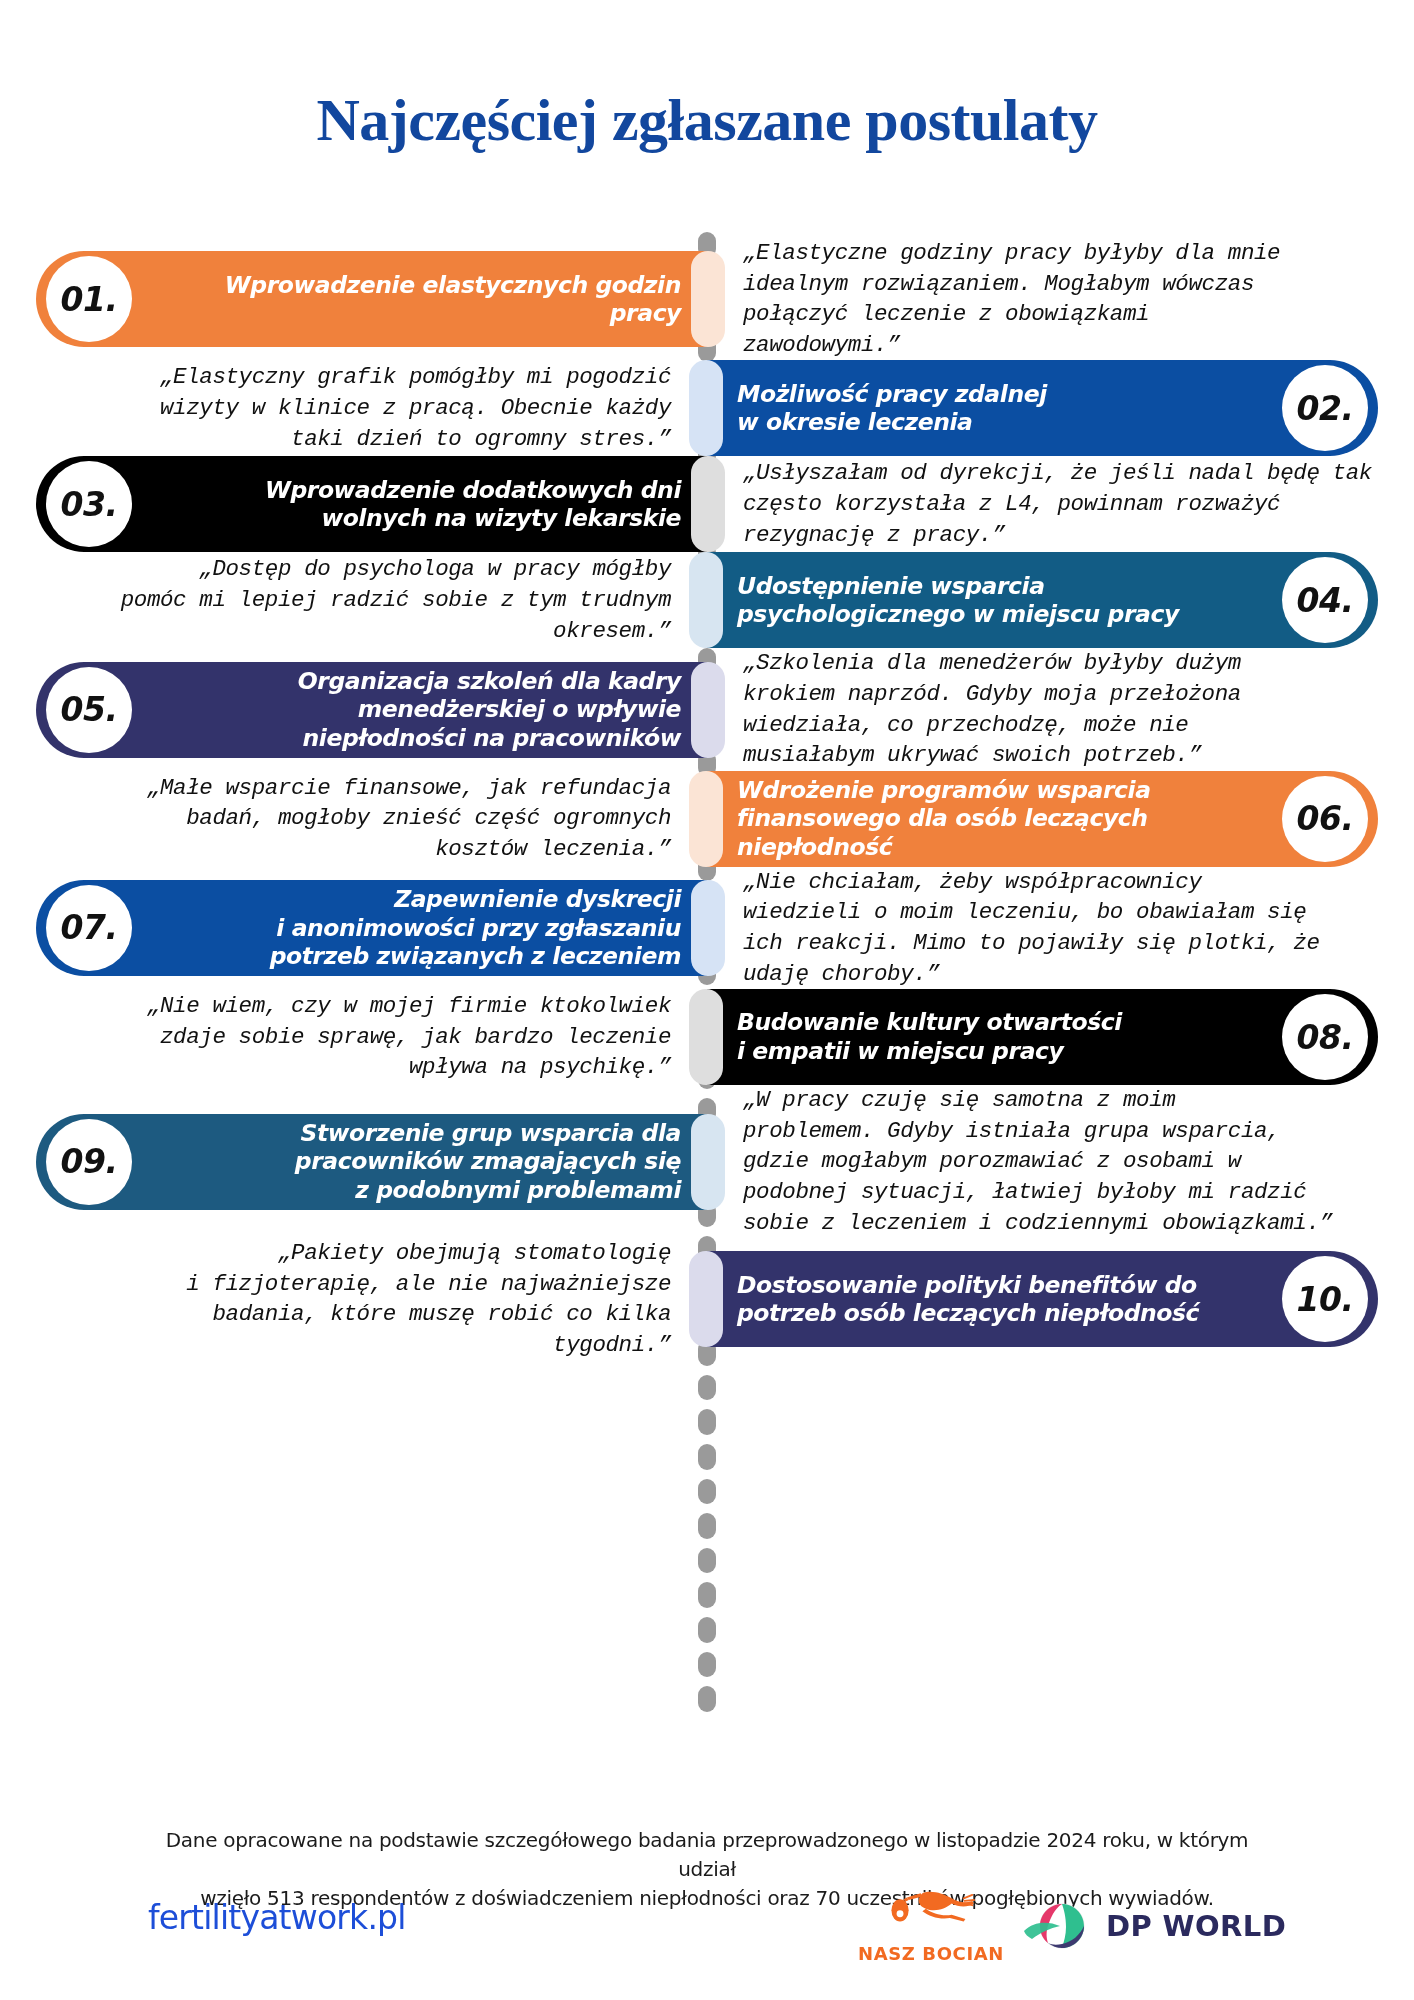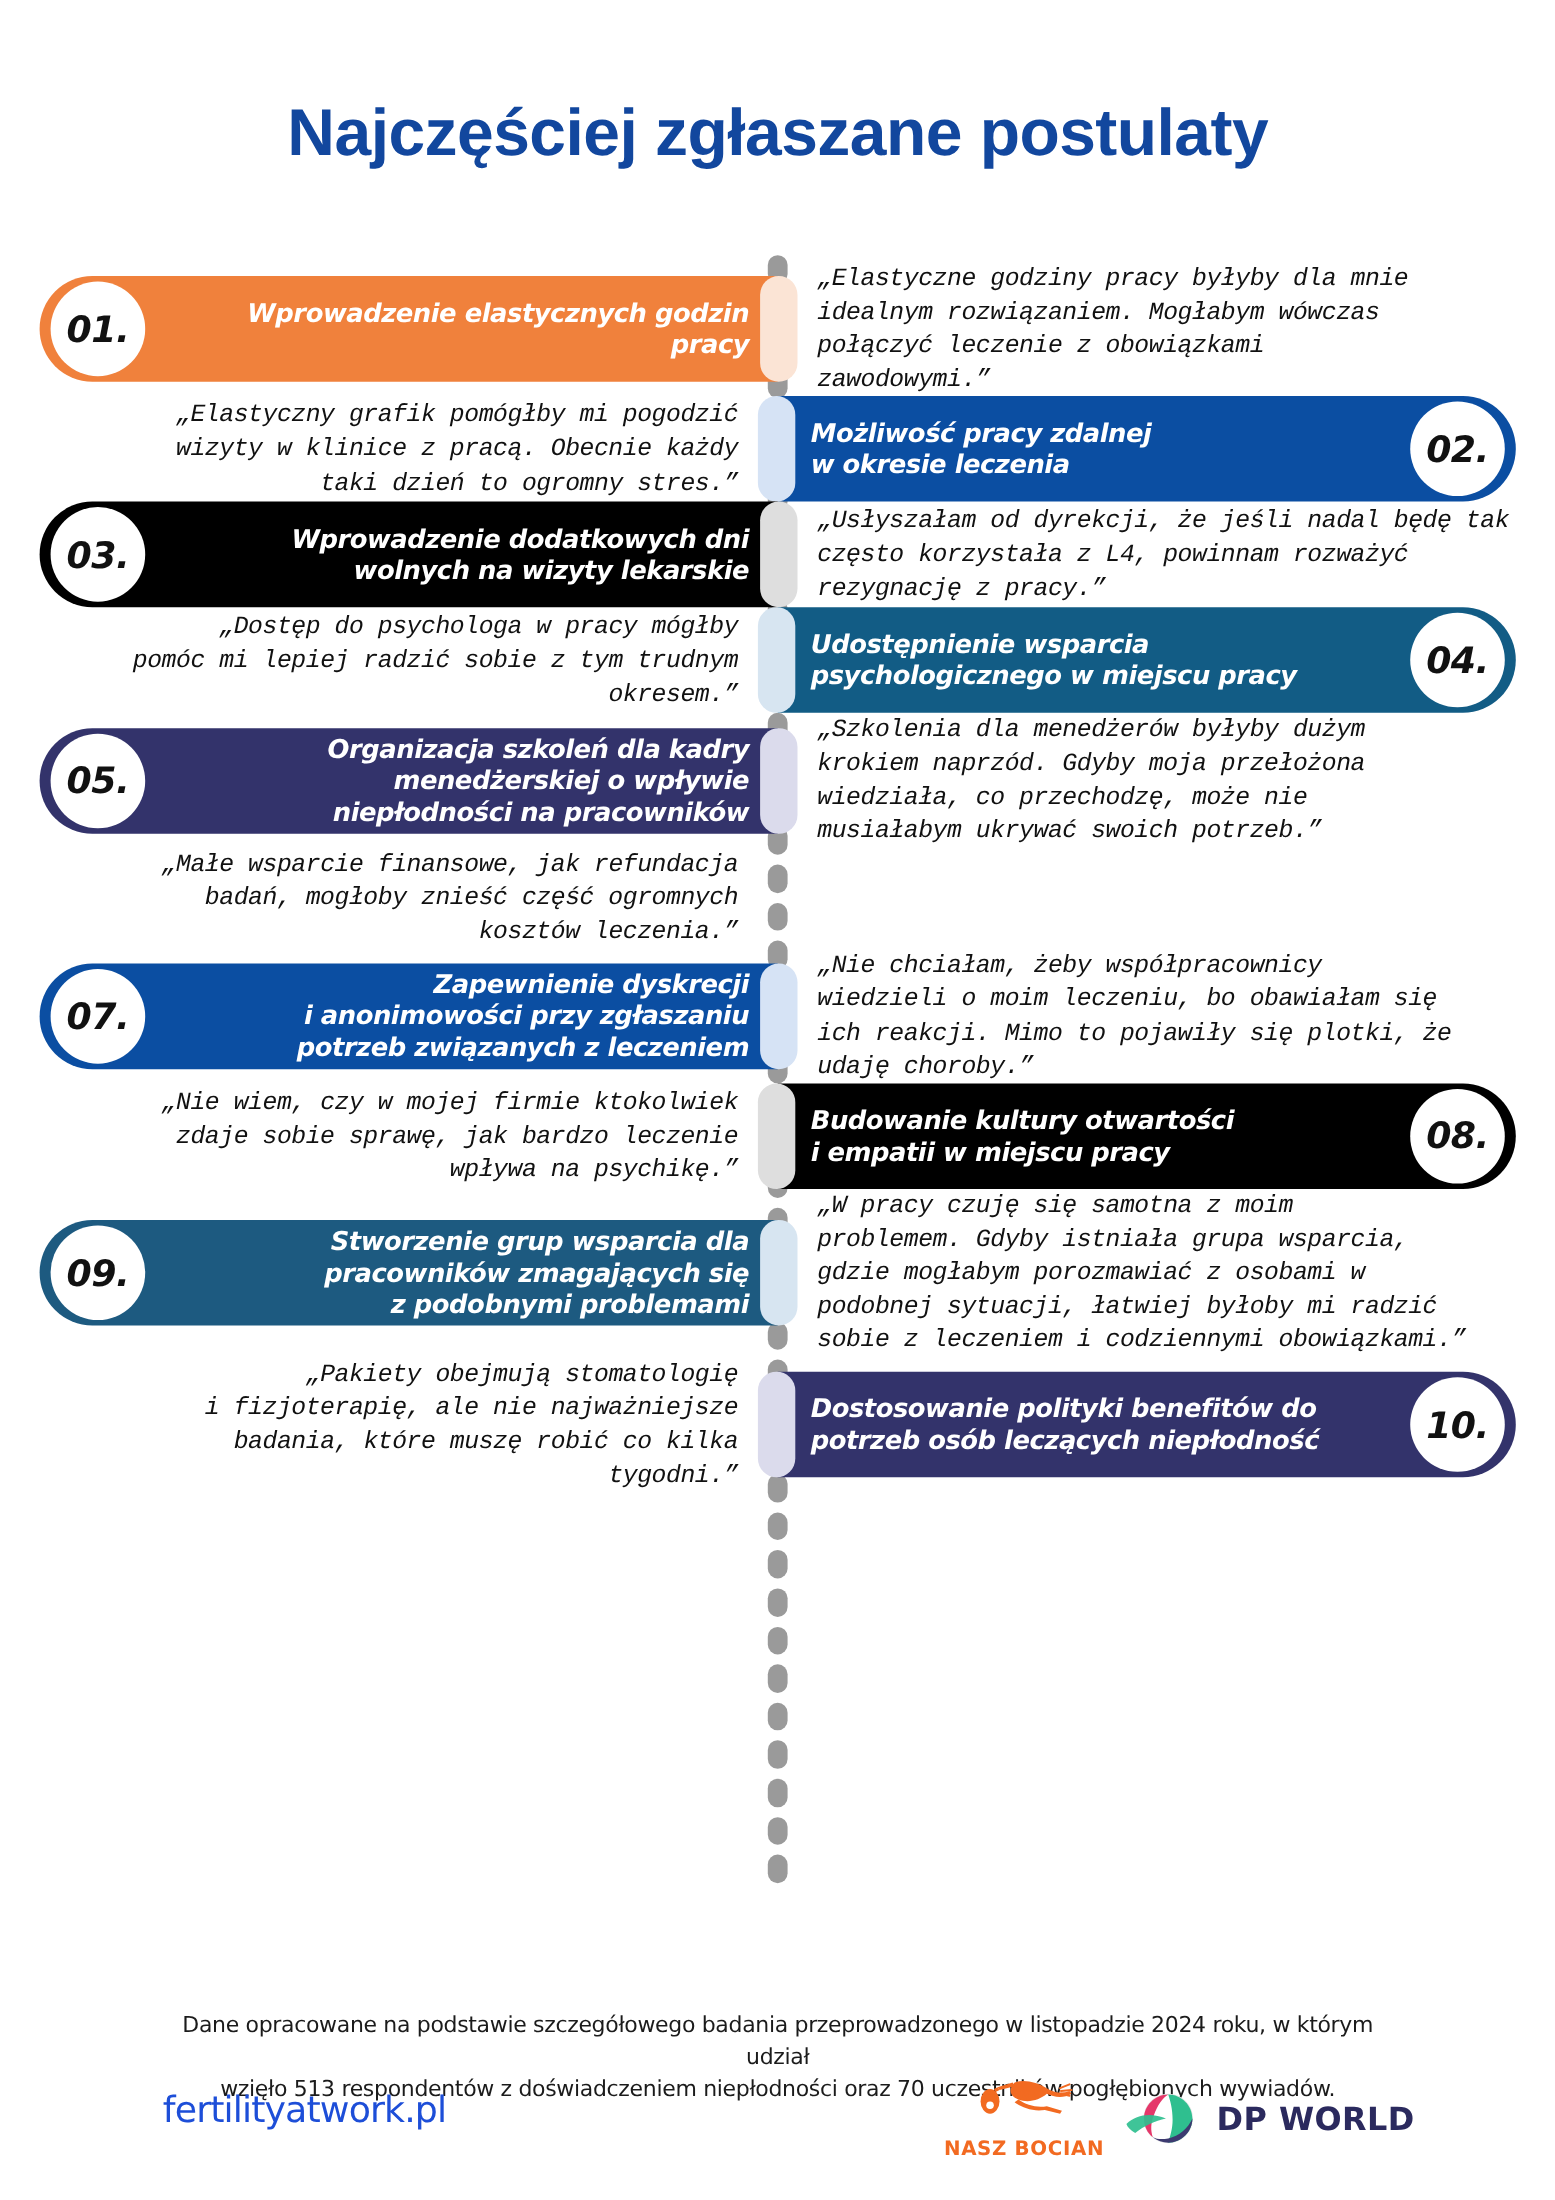--- a/index.html
+++ b/index.html
@@ -23,21 +23,21 @@
   .title {
     position: absolute;
     top: 86px;
     left: 0;
     width: 1414px;
     text-align: center;
     font-size: 60px;
     font-weight: bold;
     letter-spacing: -0.5px;
     color: #12479E;
-    font-family: Liberation Sans, sans-serif;
+    font-family: Liberation Serif, serif;
   }
 
   
   .rows {
     position: absolute;
     top: 238px;
     left: 0;
     width: 1414px;
   }
 
@@ -365,20 +365,31 @@
 krokiem naprzód. Gdyby moja przełożona
 wiedziała, co przechodzę, może nie
 musiałabym ukrywać swoich potrzeb.”</div>
         </div>
       </div>
       <div class="row right">
         <div class="half quote-side">
           <div class="quote">„Małe wsparcie finansowe, jak refundacja
 badań, mogłoby znieść część ogromnych
 kosztów leczenia.”</div>
+        </div>
+        <div class="half pill-side">
+          <div class="pill-wrap">
+            <div class="halo" style="background: rgb(251, 228, 213);"></div>
+            <div class="pill" style="background: rgb(240, 129, 60);">
+              <div class="pill-label">Wdrożenie programów wsparcia
+finansowego dla osób leczących
+niepłodność</div>
+              <div class="num-circle">06.</div>
+            </div>
+          </div>
         </div>
       </div>
       <div class="row left">
         <div class="half pill-side">
           <div class="pill-wrap">
             <div class="halo" style="background: rgb(214, 227, 245);"></div>
             <div class="pill" style="background: rgb(11, 78, 162);">
               <div class="num-circle">07.</div>
               <div class="pill-label">Zapewnienie dyskrecji
 i anonimowości przy zgłaszaniu

